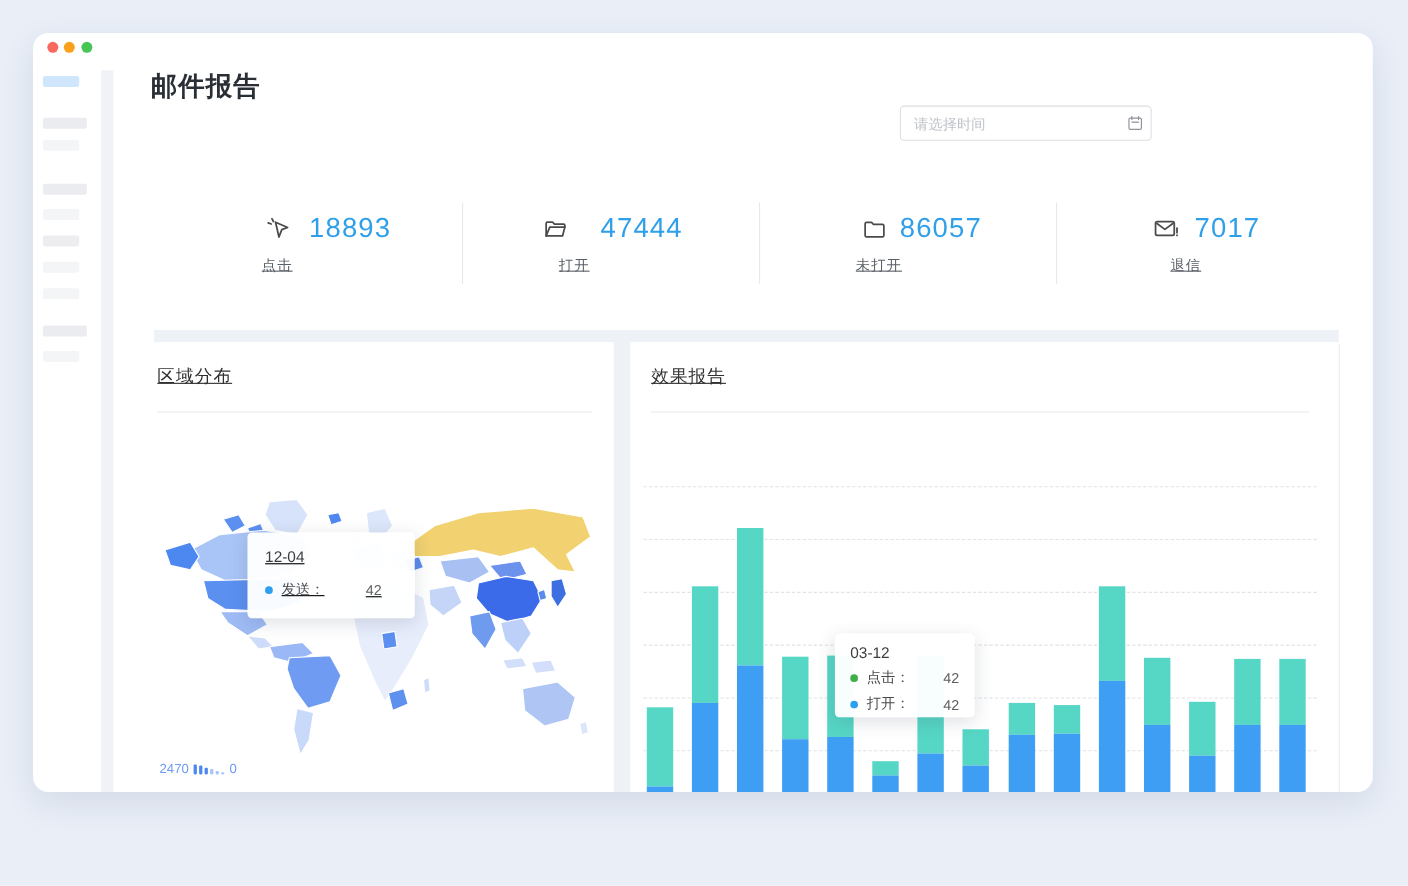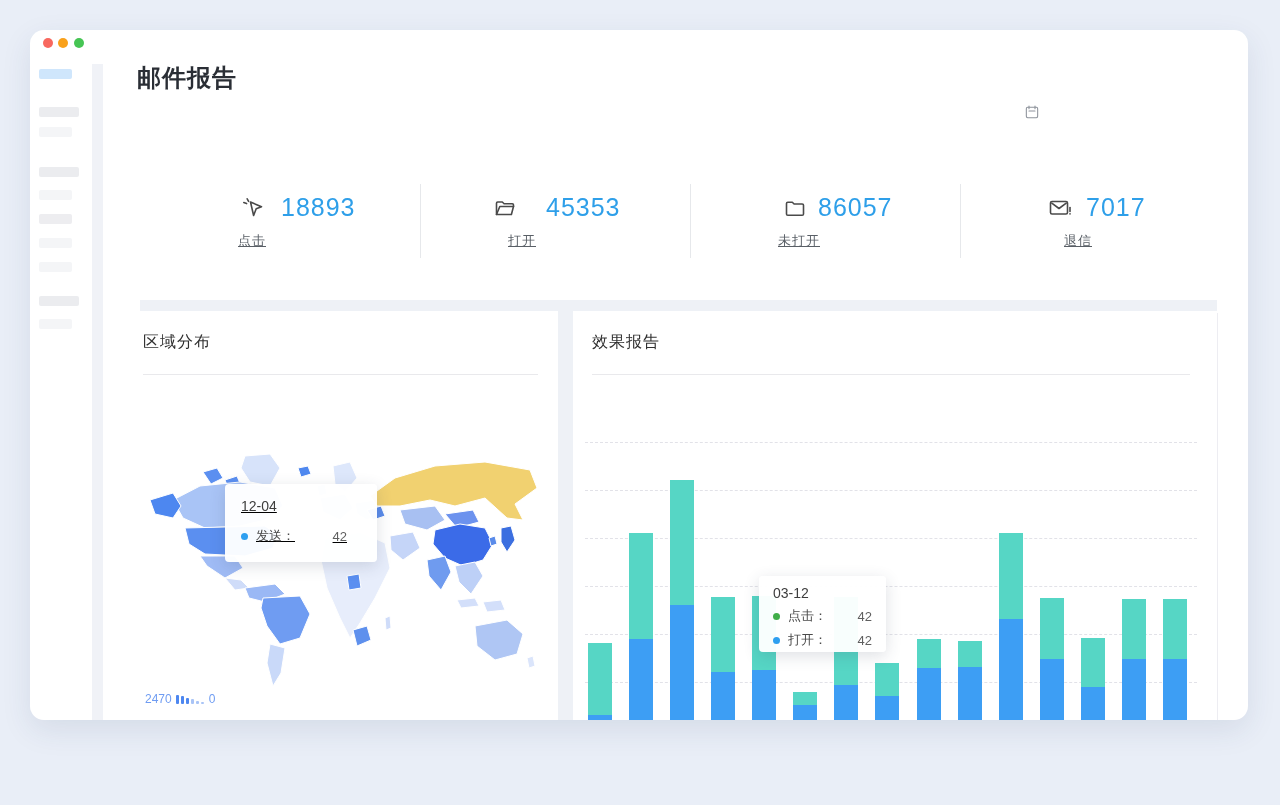--- a/index.html
+++ b/index.html
@@ -23,21 +23,21 @@
   .select{position:absolute;left:1034px;top:66px;width:152px;height:32px;border:1px solid #dcdee2;
           border-radius:4px;box-sizing:border-box;display:flex;align-items:center;padding:0 12px;cursor:pointer;}
   .select span{font-size:13px;color:#3c4148;flex:1;}
   .stat-divider{position:absolute;top:154px;width:1px;height:74px;background:#e6e8eb;}
   .stat-icon{position:absolute;top:166px;}
   .stat-value{position:absolute;top:163px;font-size:25px;font-weight:400;color:#2e9fe9;letter-spacing:1px;}
   .stat-label{position:absolute;top:202px;font-size:13px;color:#595f66;letter-spacing:1px;text-decoration:underline;}
   .band{position:absolute;left:110px;top:270px;width:1077px;height:11px;background:#eef1f6;}
   .vstrip{position:absolute;left:528px;top:281px;width:15px;height:434px;background:#eef1f6;}
   .rline{position:absolute;left:1187px;top:283px;width:1px;height:427px;background:#ededf2;}
-  .panel-title{position:absolute;top:302px;font-size:16px;font-weight:500;color:#303030;letter-spacing:1px;}
+  .panel-title{position:absolute;top:302px;font-size:16px;font-weight:500;color:#303030;letter-spacing:1px;text-decoration:underline;}
   .panel-rule{position:absolute;top:344px;height:1px;background:#e9e9ec;}
   .map-svg{position:absolute;left:115px;top:418px;}
   .map-legend{position:absolute;left:115px;top:662px;display:flex;align-items:flex-end;gap:2px;height:12px;}
   .map-legend .lg-txt{font-size:12px;color:#6f9cf2;line-height:9px;margin-right:2px;}
   .lg-bar{width:3px;border-radius:1px;}
   .tooltip{position:absolute;background:rgba(255,255,255,.96);border-radius:4px;
            box-shadow:0 4px 16px rgba(50,60,90,.16);z-index:5;}
   .tt-title{font-size:14px;color:#3d3d3d;margin:0;padding:0;}
   .tt-row{display:flex;align-items:center;font-size:13px;color:#4a4a4a;}
   .tt-dot{width:7px;height:7px;border-radius:50%;margin-right:8px;flex:0 0 auto;}
@@ -72,20 +72,21 @@
       <div class="sk sk-mid" style="top: 184px; width: 33px;"></div>
       <div class="sk sk-light" style="top: 160px; width: 33px;"></div>
       <div class="sk sk-dark" style="top: 137px; width: 40px;"></div>
       <div class="sk sk-light" style="top: 97px; width: 33px;"></div>
       <div class="sk sk-dark" style="top: 77px; width: 40px;"></div>
       <div class="sk sk-active" style="top: 39px; width: 33px;"></div>
     <div class="sidebar-strip"></div>
 
     <div class="page-title">邮件报告</div>
 
+    <input class="date-input" type="text" placeholder="请选择时间" style="">
     <span class="cal-icon">
       <svg width="16" height="16" viewBox="0 0 24 24" fill="none" stroke="#8d929b" stroke-width="1.6" stroke-linecap="round">
         <rect x="3.5" y="5" width="17" height="15.5" rx="2"></rect>
         <line x1="7.5" y1="3" x2="7.5" y2="7"></line>
         <line x1="16.5" y1="3" x2="16.5" y2="7"></line>
         <line x1="7.5" y1="10.5" x2="16.5" y2="10.5"></line>
       </svg>
     </span>
 
 
@@ -102,21 +103,21 @@
     </span>
     <div class="stat-value" style="left:251px;">18893</div>
     <div class="stat-label" style="left:208px;">点击</div>
 
     <span class="stat-icon" style="left:463px;">
       <svg width="24" height="24" viewBox="0 0 24 24" fill="none" stroke="#4a4a4a" stroke-width="1.6" stroke-linecap="round" stroke-linejoin="round">
         <path d="M3.5 18.5 V7.2 a1.2 1.2 0 0 1 1.2 -1.2 h4.6 l1.8 1.8 h8.2 a1.2 1.2 0 0 1 1.2 1.2 v1.5"></path>
         <path d="M6.8 10.5 h13.7 l-2.1 8 H3.5 Z"></path>
       </svg>
     </span>
-    <div class="stat-value" style="left:516px;">45353</div>
+    <div class="stat-value" style="left:516px;">47444</div>
     <div class="stat-label" style="left:478px;">打开</div>
 
     <span class="stat-icon" style="left:753px;">
       <svg width="24" height="24" viewBox="0 0 24 24" fill="none" stroke="#4a4a4a" stroke-width="1.6" stroke-linecap="round" stroke-linejoin="round">
         <path d="M3.5 18 V7.5 a1.3 1.3 0 0 1 1.3 -1.3 h4.5 l1.8 1.8 h8.1 a1.3 1.3 0 0 1 1.3 1.3 V18 a1.3 1.3 0 0 1 -1.3 1.3 H4.8 A1.3 1.3 0 0 1 3.5 18 Z"></path>
       </svg>
     </span>
     <div class="stat-value" style="left:788px;">86057</div>
     <div class="stat-label" style="left:748px;">未打开</div>
 

